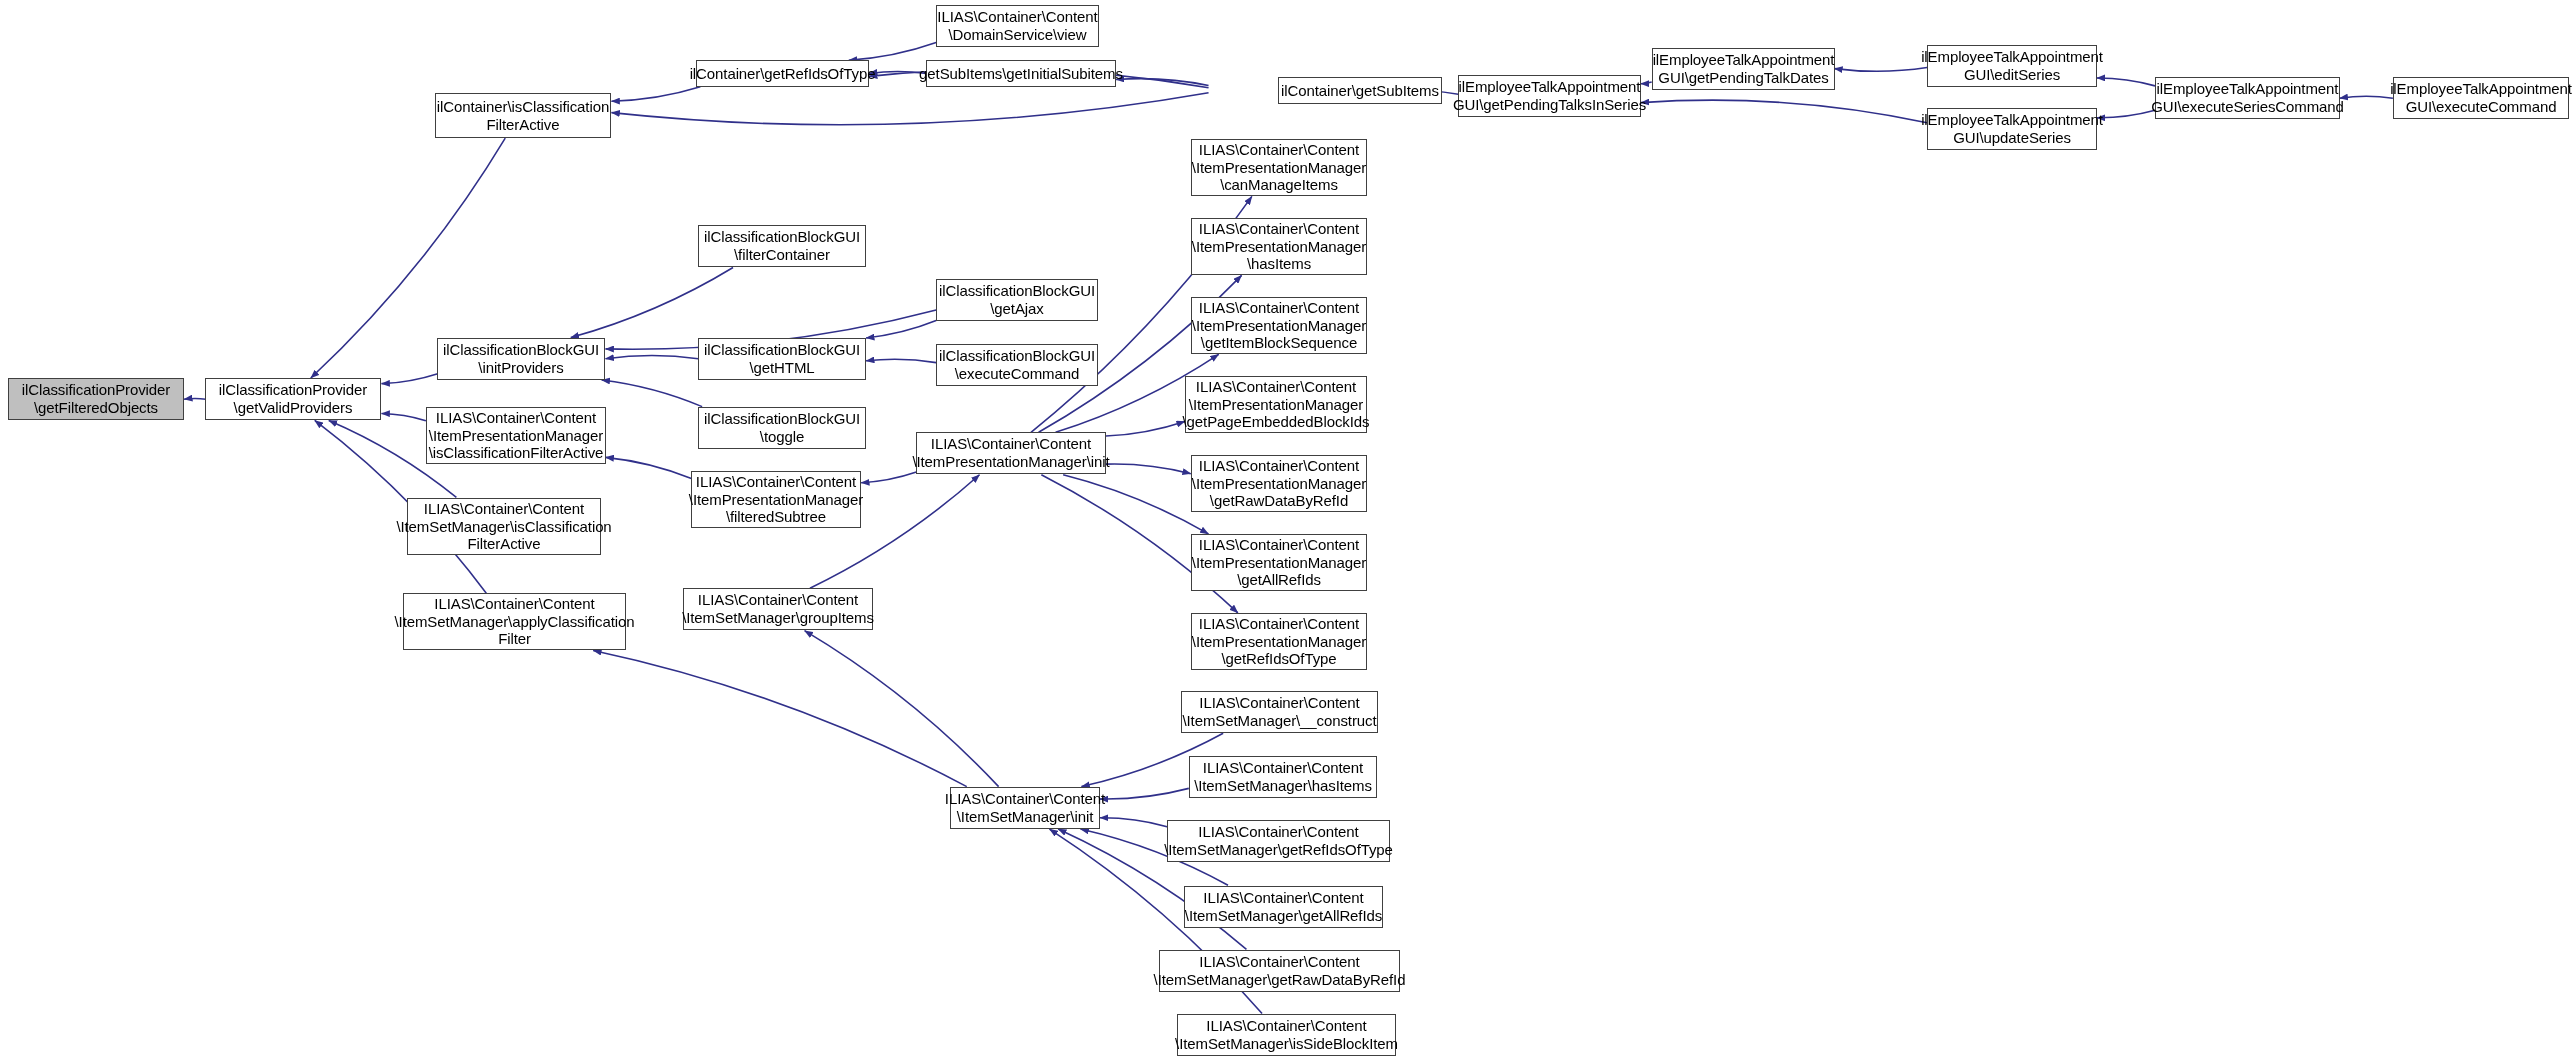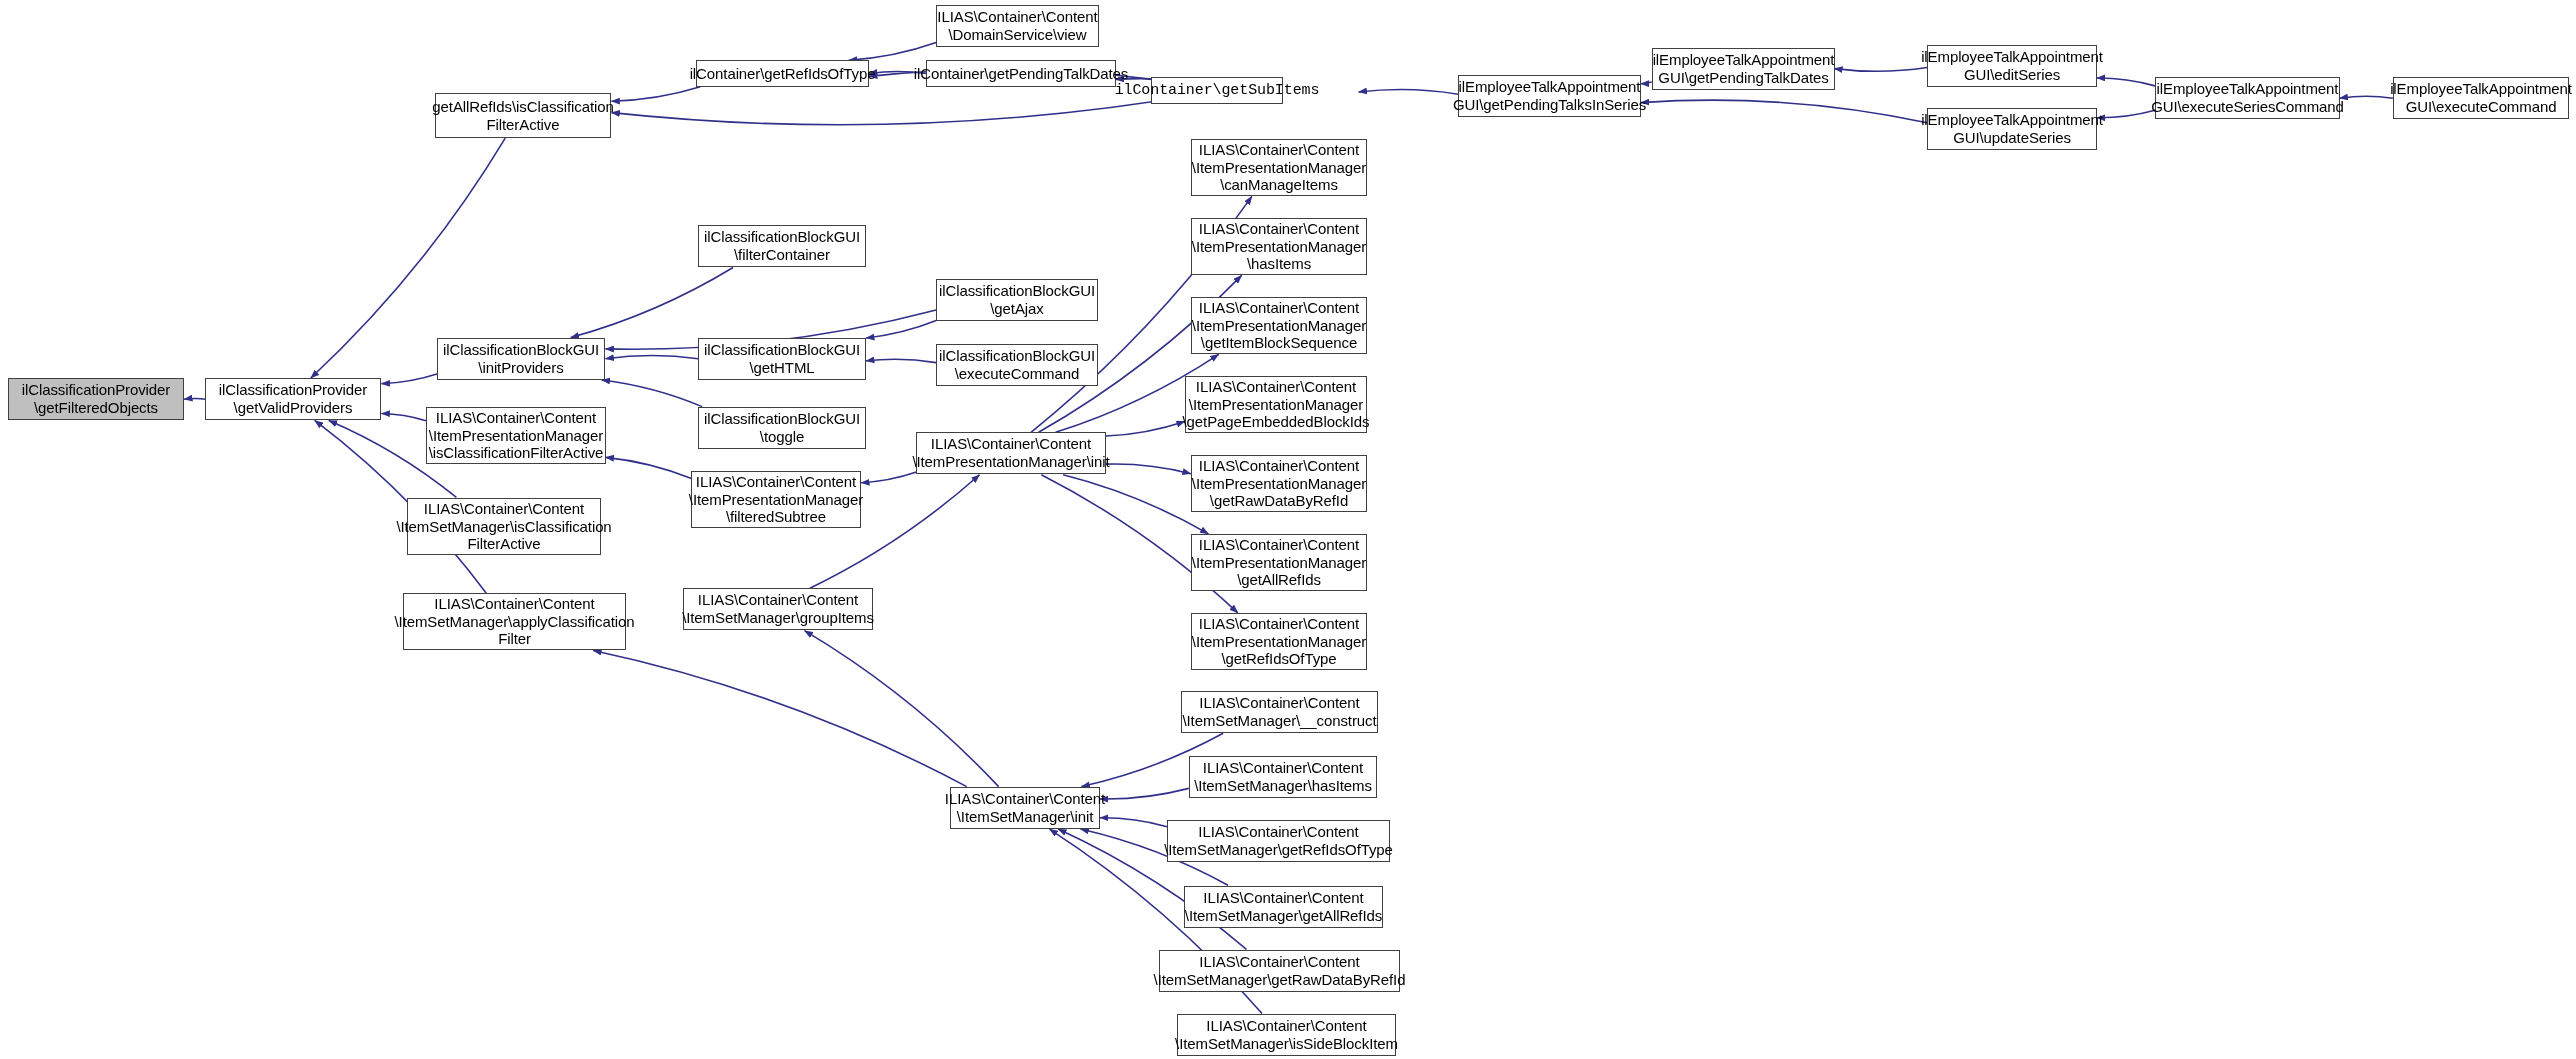--- a/index.html
+++ b/index.html
@@ -98,27 +98,27 @@
         <path d="M 1262.4 962.0 Q 1175.5 887.6 1071.6 840.0" fill="none" stroke="#30308a" stroke-width="1.6" marker-end="url(#arrowhead)"></path>
         <path d="M 1278.2 1027.0 Q 1183.6 918.4 1062.8 840.0" fill="none" stroke="#30308a" stroke-width="1.6" marker-end="url(#arrowhead)"></path>
         <path d="M 820.1 596.0 Q 914.0 550.5 991.9 481.0" fill="none" stroke="#30308a" stroke-width="1.6" marker-end="url(#arrowhead)"></path>
       </g>
   </svg>
   <div id="node-layer">
       <div class="node highlight" style="left: 8px; top: 378px; width: 176px; height: 42px;">ilClassificationProvider
 \getFilteredObjects</div>
       <div class="node" style="left: 205px; top: 378px; width: 176px; height: 42px;">ilClassificationProvider
 \getValidProviders</div>
-      <div class="node" style="left: 435px; top: 93px; width: 176px; height: 45px;">getAllRefIds\isClassification
+      <div class="node" style="left: 435px; top: 93px; width: 176px; height: 45px;">ilContainer\isClassification
 FilterActive</div>
       <div class="node" style="left: 696px; top: 60px; width: 173px; height: 27px;">ilContainer\getRefIdsOfType</div>
       <div class="node" style="left: 936px; top: 5px; width: 163px; height: 42px;">ILIAS\Container\Content
 \DomainService\view</div>
-      <div class="node" style="left: 926px; top: 60px; width: 190px; height: 27px;">ilContainer\getPendingTalkDates</div>
-      <div class="node" style="left: 1151px; top: 77px; width: 132px; height: 27px; font-family: Liberation Mono, monospace;">ilContainer\getSubItems</div>
+      <div class="node" style="left: 926px; top: 60px; width: 190px; height: 27px;">getSubItems\getInitialSubitems</div>
+      <div class="node" style="left: 1278px; top: 77px; width: 164px; height: 27px;">ilContainer\getSubItems</div>
       <div class="node" style="left: 1458px; top: 75px; width: 183px; height: 42px;">ilEmployeeTalkAppointment
 GUI\getPendingTalksInSeries</div>
       <div class="node" style="left: 1652px; top: 48px; width: 183px; height: 42px;">ilEmployeeTalkAppointment
 GUI\getPendingTalkDates</div>
       <div class="node" style="left: 1927px; top: 45px; width: 170px; height: 42px;">ilEmployeeTalkAppointment
 GUI\editSeries</div>
       <div class="node" style="left: 1927px; top: 108px; width: 170px; height: 42px;">ilEmployeeTalkAppointment
 GUI\updateSeries</div>
       <div class="node" style="left: 2155px; top: 77px; width: 185px; height: 42px;">ilEmployeeTalkAppointment
 GUI\executeSeriesCommand</div>

